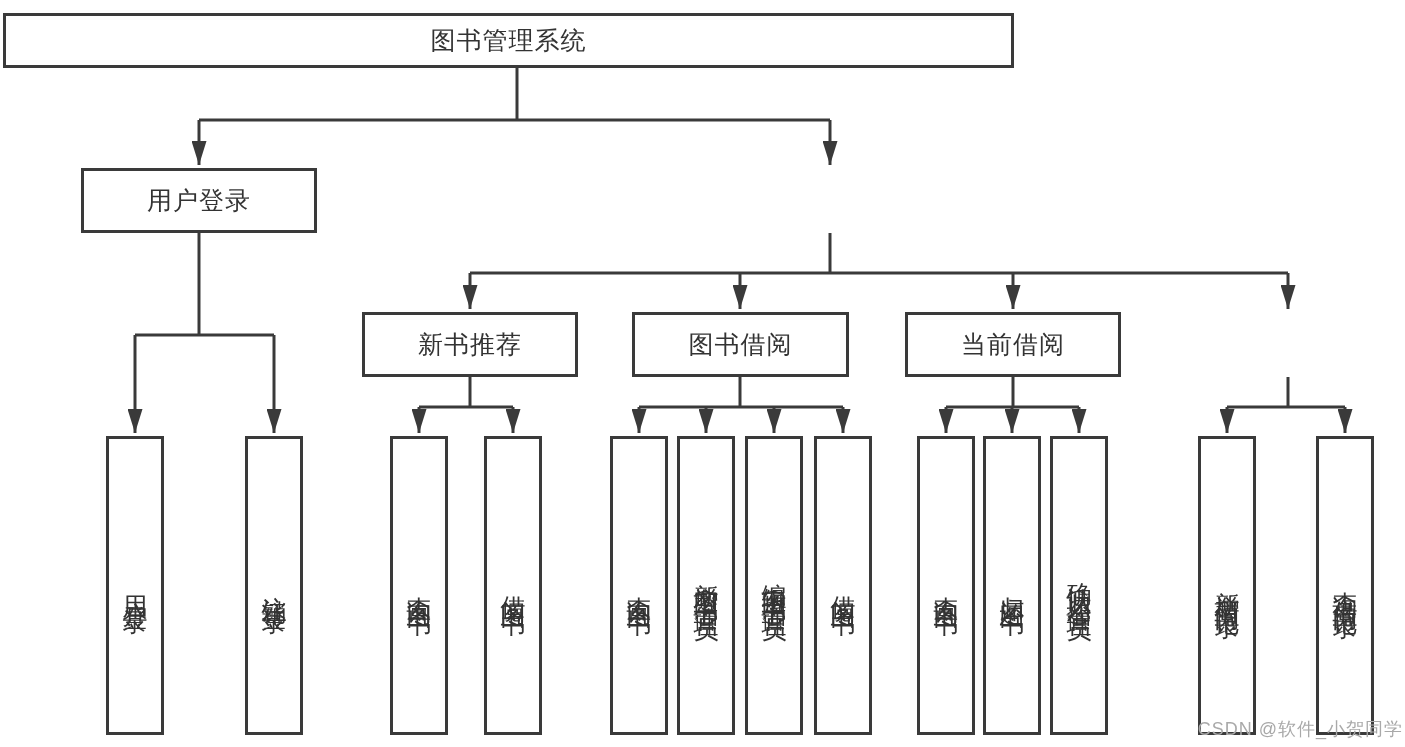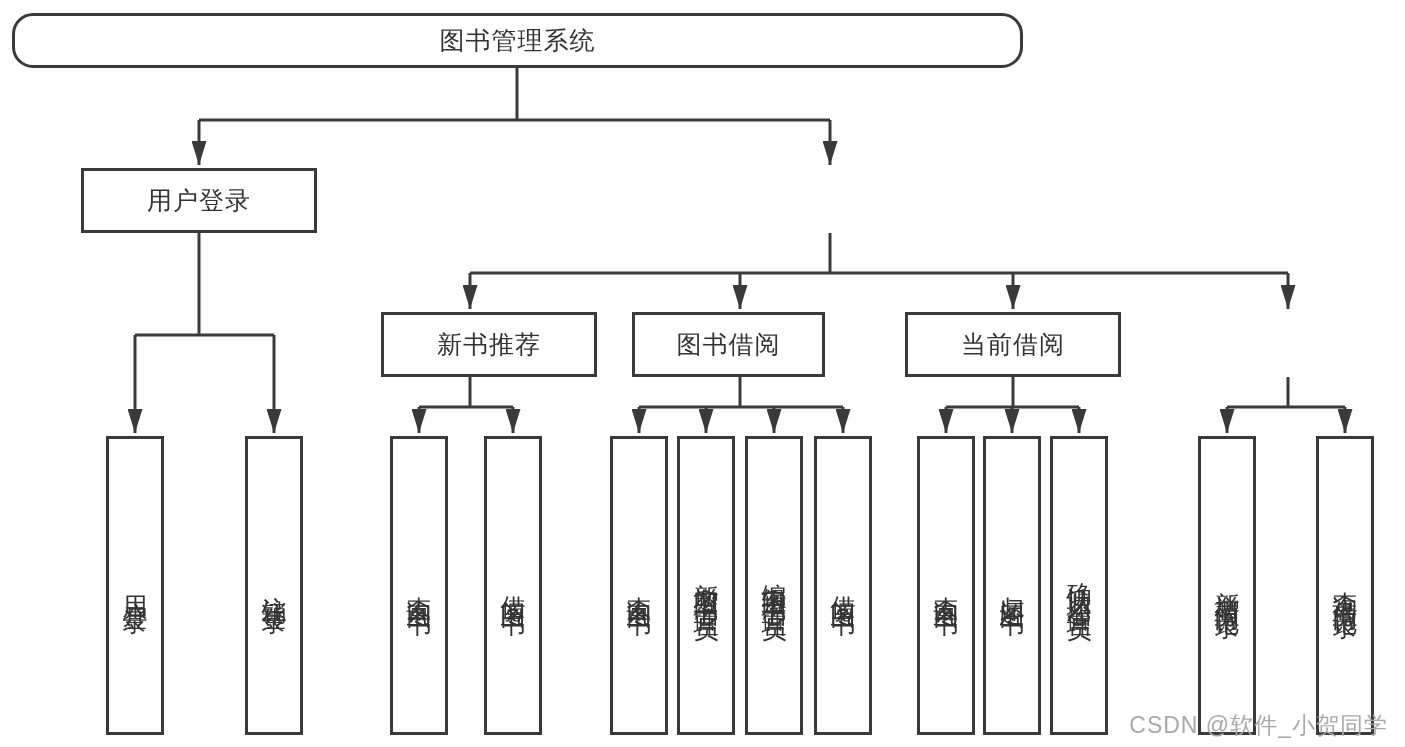--- a/index.html
+++ b/index.html
@@ -29,23 +29,23 @@
     text-align:center;
   }
   .vbox .label{
     writing-mode:vertical-rl;
     text-orientation:mixed;
     letter-spacing:5px;
     line-height:1;
   }
   .watermark{
     position:absolute;
-    right:17px;bottom:6px;
+    right:2px;bottom:6px;
     color:var(--watermark);
-    font-size:23px;
+    font-size:18px;
     letter-spacing:1px;
     z-index:5;
     white-space:nowrap;
   }
 </style>
 </head>
 <body>
 
 <div class="canvas">
 
@@ -87,32 +87,32 @@
       <path d="M774 407 V433" marker-end="url(#arrow)"></path>
       <path d="M843 407 V433" marker-end="url(#arrow)"></path>
       <path d="M946 407 V433" marker-end="url(#arrow)"></path>
       <path d="M1012 407 V433" marker-end="url(#arrow)"></path>
       <path d="M1079 407 V433" marker-end="url(#arrow)"></path>
       <path d="M1227 407 V433" marker-end="url(#arrow)"></path>
       <path d="M1345 407 V433" marker-end="url(#arrow)"></path>
     </g>
   </svg>
 
-  <div class="box" style="left:12px;top:13px;width:1011px;height:55px;border-radius:21px;">
+  <div class="box" style="left:3px;top:13px;width:1011px;height:55px;">
     <span class="label">图书管理系统</span>
   </div>
 
   <div class="box" style="left:81px;top:168px;width:236px;height:65px;">
     <span class="label">用户登录</span>
   </div>
 
-  <div class="box" style="left:362px;top:312px;width:216px;height:65px;margin-left:19px;">
+  <div class="box" style="left:362px;top:312px;width:216px;height:65px;">
     <span class="label">新书推荐</span>
   </div>
-  <div class="box" style="left:632px;top:312px;width:193px;height:65px;">
+  <div class="box" style="left:632px;top:312px;width:217px;height:65px;">
     <span class="label">图书借阅</span>
   </div>
   <div class="box" style="left:905px;top:312px;width:216px;height:65px;justify-content:center;">
     <span class="label">当前借阅</span>
   </div>
 
   <div class="box vbox" style="left:106px;top:436px;width:58px;height:299px;">
     <span class="label">用户登录</span>
   </div>
   <div class="box vbox" style="left:245px;top:436px;width:58px;height:299px;">

